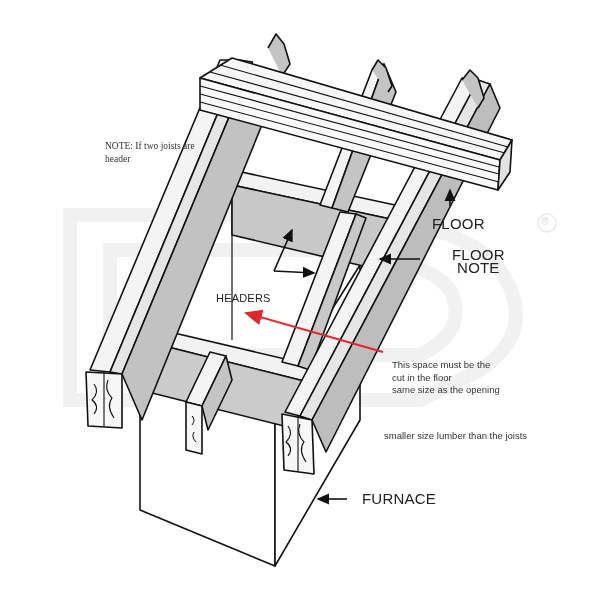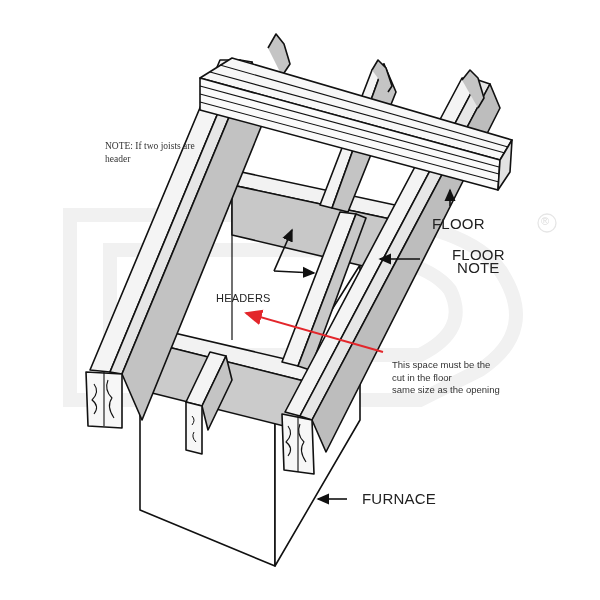--- a/index.html
+++ b/index.html
@@ -128,17 +128,18 @@
 
   <div class="label caps" style="left:216px; top:264px; font-weight:normal; font-size:11px;margin-top:28px;">HEADERS</div>
 
   <div class="label note" style="left:392px; top:359px; width:150px;">
     <div>This space must be the</div>
     <div>cut in the floor</div>
     <div>same size as the opening</div>
   </div>
 
   <div class="label note" style="left:384px; top:430px; width:200px;">
+    <div>smaller size lumber than the joists</div>
   </div>
 
   <div class="label caps" style="left:362px; top:492px;">FURNACE</div>
 
 </div>
 
 </body></html>

